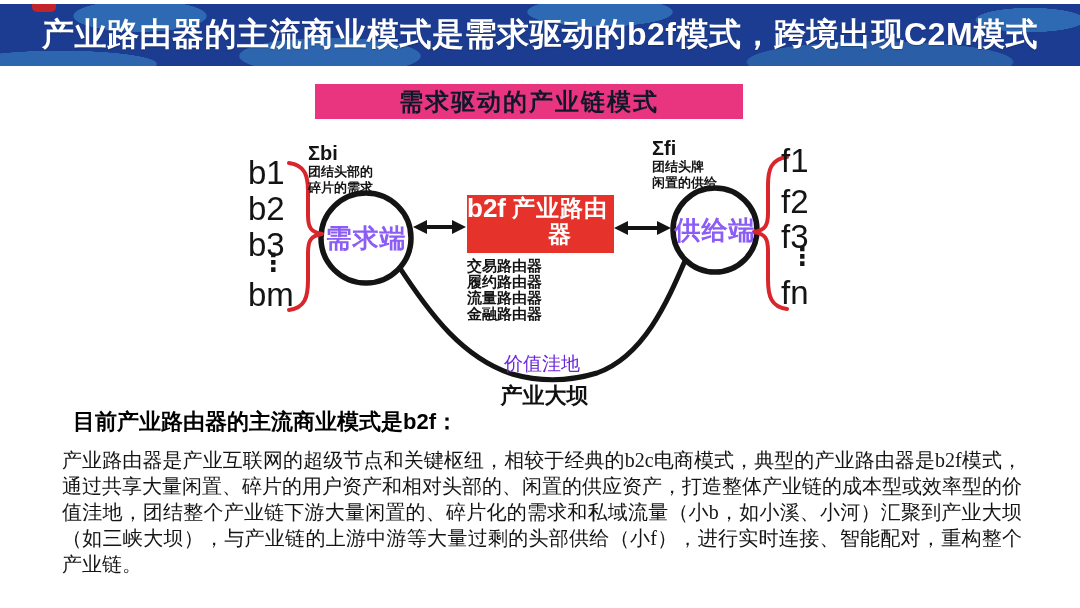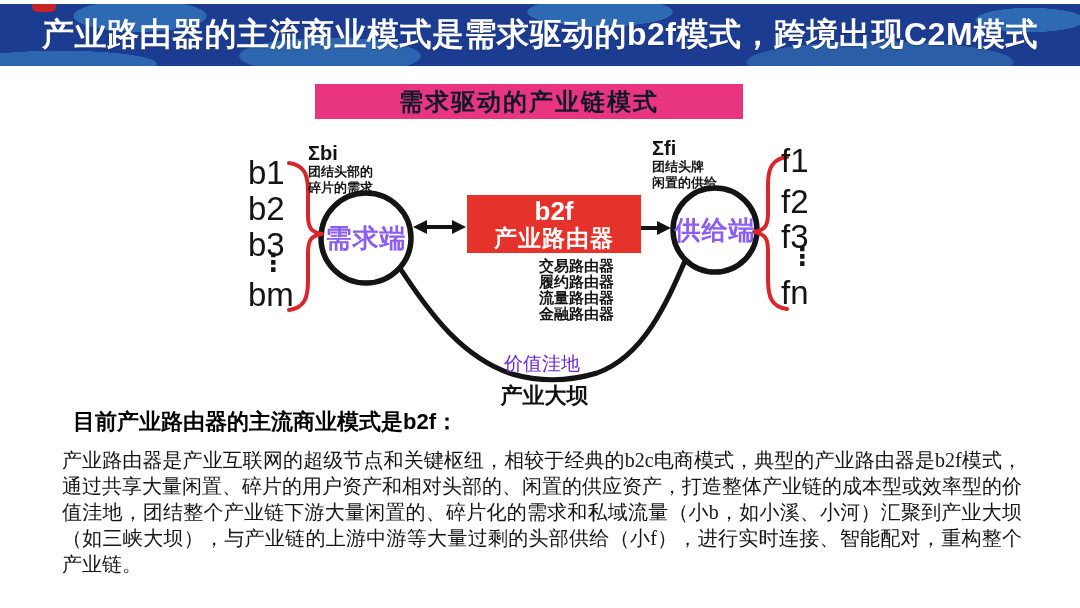--- a/index.html
+++ b/index.html
@@ -50,29 +50,29 @@
   .sigma-block { position:absolute; width:120px; text-align:left; color:#141414; }
   .sigma-sym  { font-size:20px; font-weight:800; line-height:22px; }
   .sigma-note { font-size:13px; font-weight:700; line-height:16px; }
 
   .circle-label {
     position:absolute; transform:translate(-50%,-50%);
     color:#8b5cf6; font-size:26px; font-weight:700; letter-spacing:1px; white-space:nowrap;
   }
 
   .router-box {
-    position:absolute; left:467px; top:65px; width:174px; height:58px;
+    position:absolute; left:467px; top:65px; width:147px; height:58px;
     background:#e5332b; color:#ffffff; text-align:center;
-    display:flex; flex-direction:column; justify-content:center;
+    display:flex; flex-direction:row; justify-content:center;
   }
   .router-box .l1 { font-size:26px; font-weight:800; line-height:27px; }
   .router-box .l2 { font-size:23px; font-weight:800; line-height:26px; letter-spacing:1px; }
 
   .router-types {
-    position:absolute; left:467px; top:128px; width:147px; text-align:right;
+    position:absolute; left:467px; top:128px; width:147px; text-align:left;
     font-size:15px; font-weight:700; line-height:16px; color:#141414;
   }
 
   .valley-label {
     position:absolute; left:467px; top:221px; width:150px; text-align:center;
     font-size:19px; color:#6d28d9;
   }
   .dam-label {
     position:absolute; left:467px; top:251px; width:155px; text-align:center;
     font-size:22px; font-weight:800; color:#111111;

